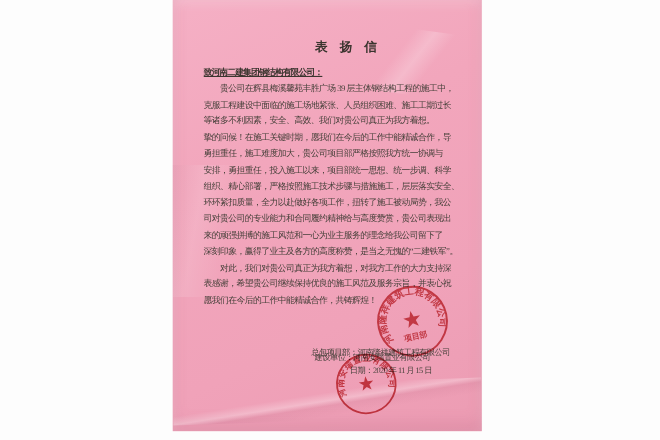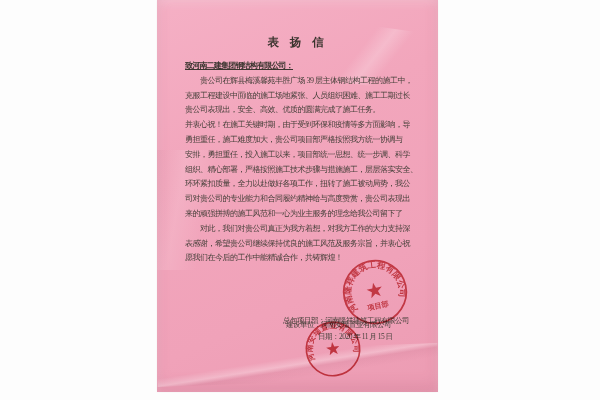--- a/index.html
+++ b/index.html
@@ -32,20 +32,21 @@
   .crease.midleft{
     left:0;top:150px;width:80px;height:120px;
     background:linear-gradient(100deg,rgba(150,60,90,0.05) 0%,rgba(255,255,255,0.12) 30%,rgba(255,255,255,0) 60%);
   }
   
   .title{
     position:absolute;left:0;top:35px;width:100%;
     text-align:center;
     font-size:11.5px;font-weight:700;letter-spacing:4px;
     color:#3a342e;
+    padding-left:19px;
   }
   .text-block{
     position:absolute;left:28px;top:59px;width:228px;
     color:#46403a;
   }
   .line{
     height:14.8px;line-height:14.8px;
     font-size:8px;letter-spacing:-0.5px;
     white-space:nowrap;overflow:hidden;
   }
@@ -81,28 +82,29 @@
     <div class="crease topright"></div>
     <div class="crease midleft"></div>
     <div class="crease bottom"></div>
 
     <div class="title">表 扬 信</div>
 
     <div class="text-block">
       <div class="line salutation">致河南二建集团钢结构有限公司：</div>
       <div class="line indent">贵公司在辉县梅溪馨苑丰胜广场 39 层主体钢结构工程的施工中，</div>
       <div class="line">克服工程建设中面临的施工场地紧张、人员组织困难、施工工期过长</div>
-      <div class="line">贵公司表现出，安全、高效、优质的圆满完成了施工任务。</div>
-      <div class="line">并衷心祝！在施工关键时期，由于受到环保和疫情等多方面影响，导</div>
+      <div class="line">等诸多不利因素，安全、高效、我们对贵公司真正为我方着想。</div>
+      <div class="line">挚的问候！在施工关键时期，愿我们在今后的工作中能精诚合作，导</div>
       <div class="line">勇担重任，施工难度加大，贵公司项目部严格按照我方统一协调与</div>
       <div class="line">安排，勇担重任，投入施工以来，项目部统一思想、统一步调、科学</div>
       <div class="line">组织、精心部署，严格按照施工技术步骤与措施施工，层层落实安全、</div>
       <div class="line">环环紧扣质量，全力以赴做好各项工作，扭转了施工被动局势，我公</div>
       <div class="line">司对贵公司的专业能力和合同履约精神给与高度赞赏，贵公司表现出</div>
       <div class="line">来的顽强拼搏的施工风范和一心为业主服务的理念给我公司留下了</div>
+      <div class="line">深刻印象，赢得了业主及各方的高度称赞，是当之无愧的“二建铁军”。</div>
       <div class="line indent">对此，我们对贵公司真正为我方着想，对我方工作的大力支持深</div>
       <div class="line">表感谢，希望贵公司继续保持优良的施工风范及服务宗旨，并衷心祝</div>
       <div class="line">愿我们在今后的工作中能精诚合作，共铸辉煌！</div>
     </div>
 
     <div class="sig contractor">总包项目部：河南隆祥建筑工程有限公司</div>
     <div class="sig builder">建设单位：河南安瑞置业有限公司</div>
     <div class="sig date">日期：2020 年 11 月 15 日</div>
 
     <div class="seal project">

